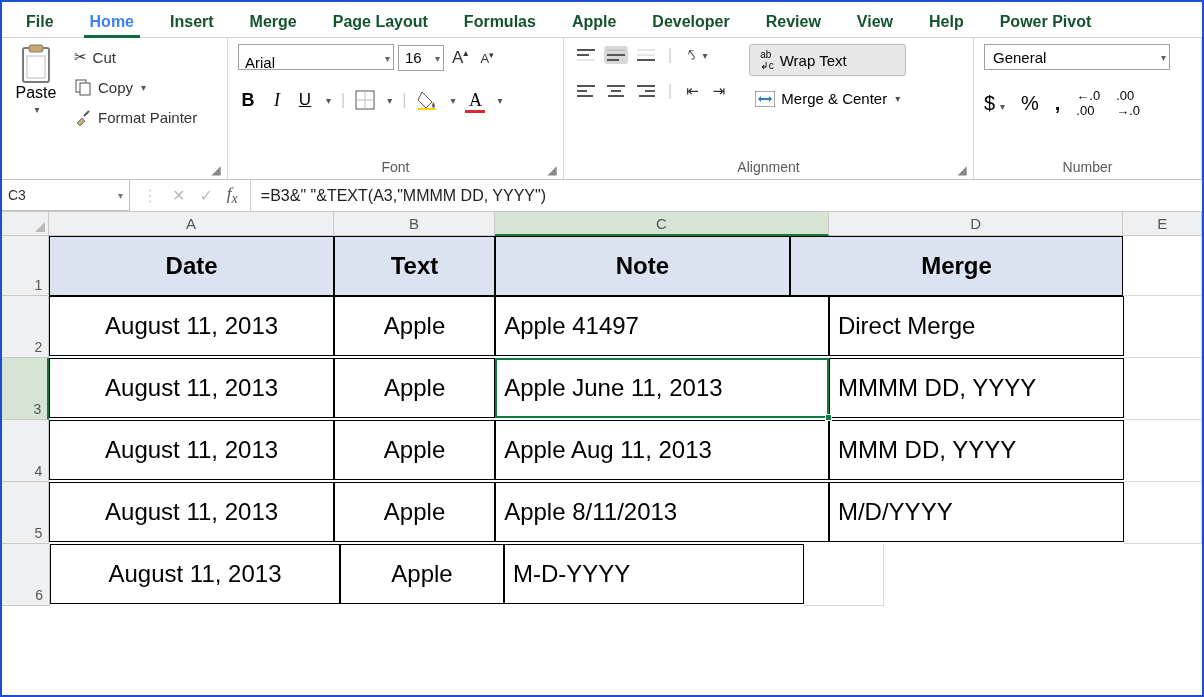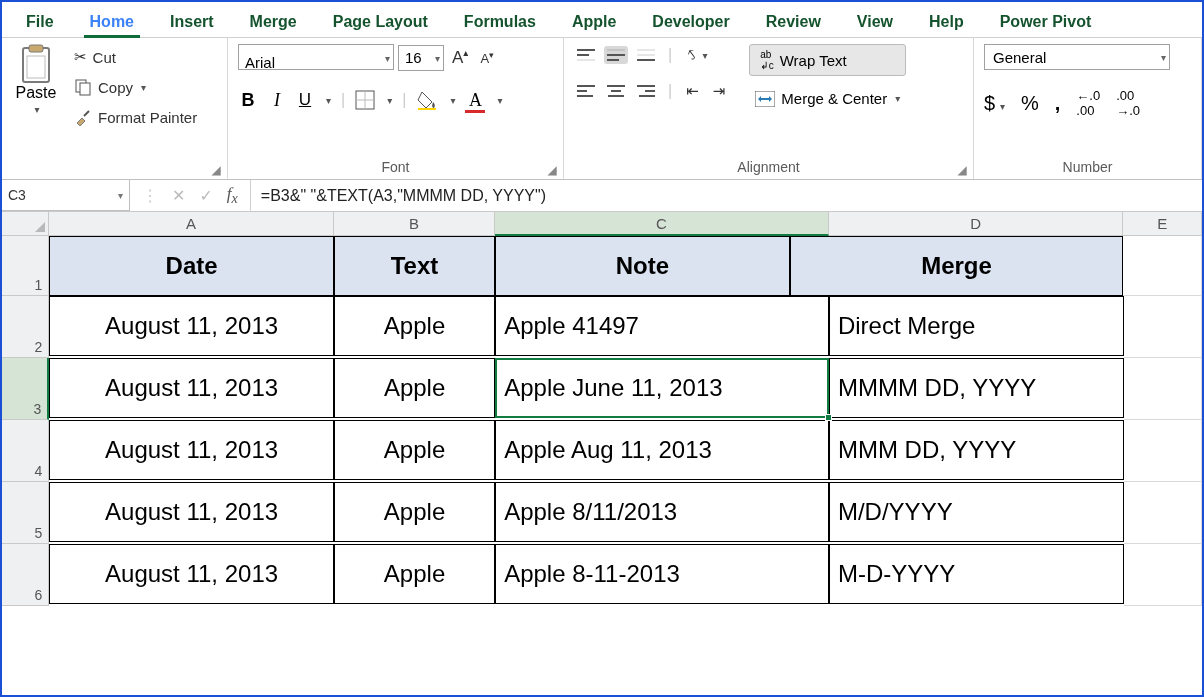--- a/index.html
+++ b/index.html
@@ -361,18 +361,17 @@
     <div class="cell cB tbodycell center">Apple</div>
     <div class="cell cC tbodycell">Apple 8/11/2013</div>
     <div class="cell cD tbodycell">M/D/YYYY</div>
     <div class="cell cE" style="height:62px;"></div>
   </div>
 
   <div class="gridrow row-h">
     <div class="rowhdr" style="height:62px;">6</div>
     <div class="cell cA tbodycell center">August 11, 2013</div>
     <div class="cell cB tbodycell center">Apple</div>
-    <div class="cell cC tbodycell">Apple 8-11-2013</div>
     <div class="cell cD tbodycell">M-D-YYYY</div>
     <div class="cell cE" style="height:62px;"></div>
   </div>
 
 </div>
 
 </body></html>

